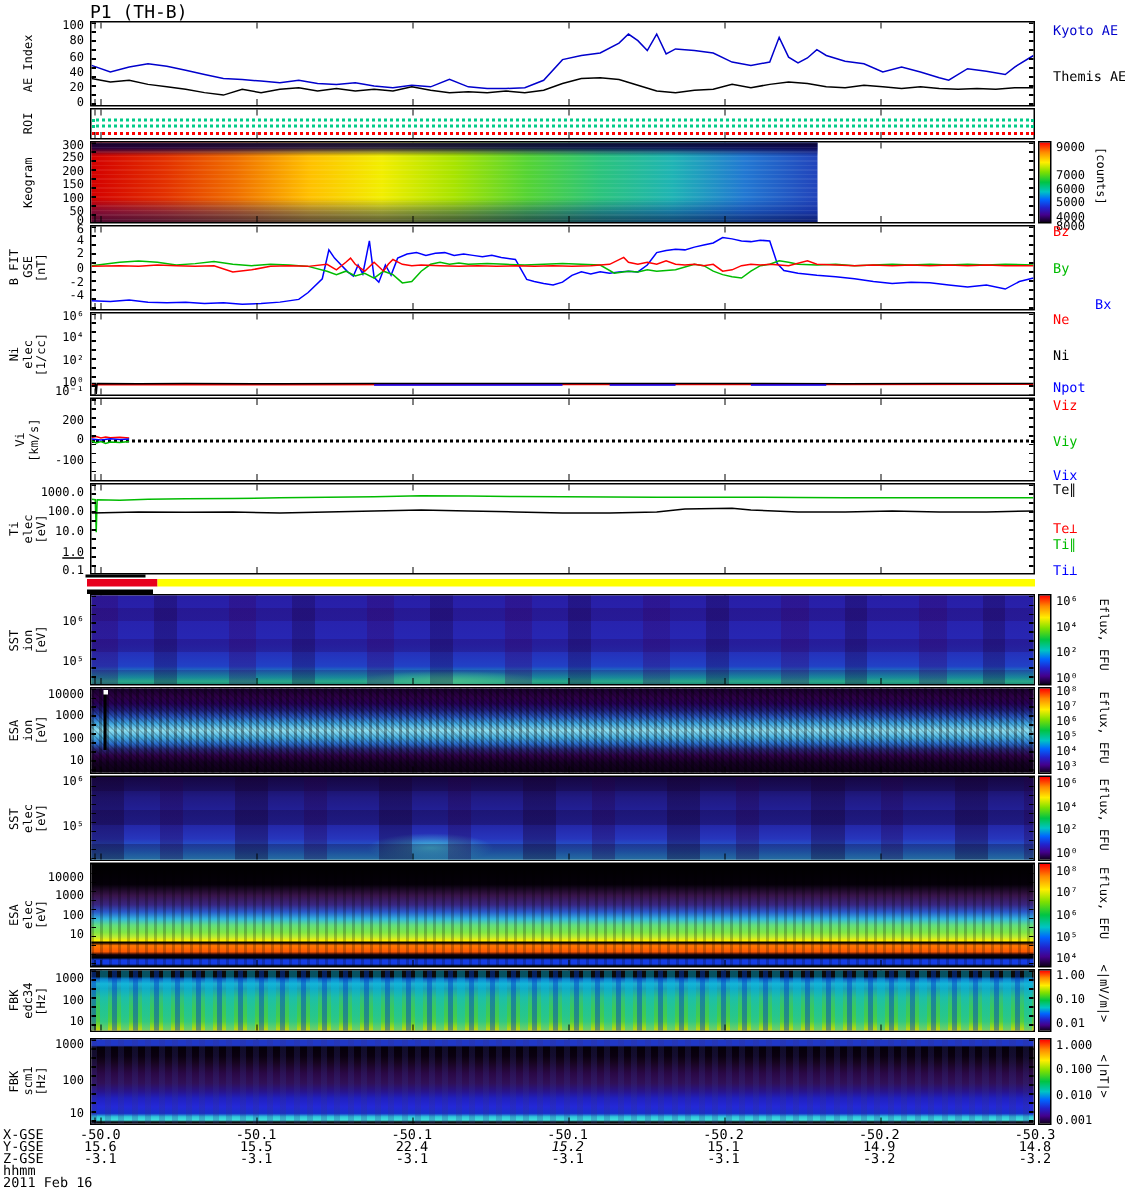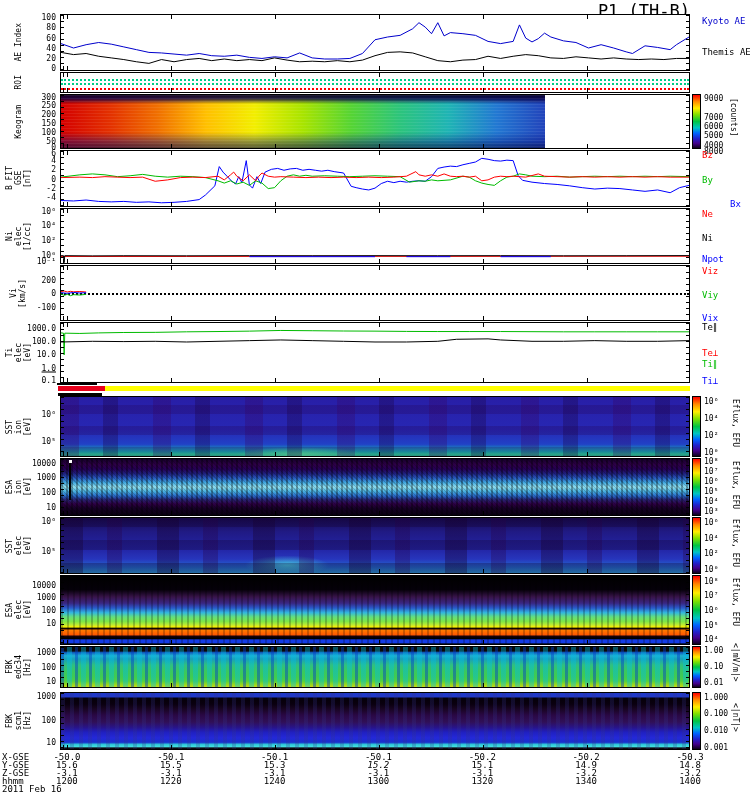--- a/index.html
+++ b/index.html
@@ -1,18 +1,18 @@
 <!DOCTYPE html>
 <html><head>
 <meta charset="utf-8">
 <style>
   html,body{margin:0;padding:0;background:#fff;}
   .page{position:relative;width:750px;height:800px;background:#fff;overflow:hidden;
         font-family:"DejaVu Sans Mono","DejaVu Sans",monospace;color:#000;}
-  .title{position:absolute;left:60px;top:1px;width:630px;text-align:right;font-size:17px;}
+  .title{position:absolute;left:60px;top:1px;width:630px;text-align:left;font-size:12px;}
   .panel{position:absolute;left:60px;width:630px;border:1px solid #000;box-sizing:border-box;background:#fff;}
   .panel::before,.panel::after{content:"";position:absolute;left:0;right:0;height:4px;
         background:repeating-linear-gradient(90deg,#000 0 1px,transparent 1px 104px);background-position:6px 0;}
   .panel::before{top:0;}
   .panel::after{bottom:0;}
   .ycomb{position:absolute;top:0;bottom:0;width:3px;left:0;
         background:repeating-linear-gradient(180deg,#000 0 1px,transparent 1px 6px);}
   .ycomb.r{left:auto;right:0;}
   .yticks{position:absolute;left:-42px;top:0;bottom:0;width:40px;}
   .yticks .tick{position:absolute;right:3px;transform:translateY(-50%);font-size:8px;white-space:nowrap;}
@@ -420,47 +420,38 @@
           <span style="left: 67.0333%;">-50.2</span>
           <span style="left: 83.5167%;">-50.2</span>
           <span style="left: 100%;">-50.3</span>
         </div>
       </div>
       <div class="xrow" style="top: 760px;">
         <span class="rowlab">Y-GSE</span>
         <div class="vals">
           <span style="left: 1.1%;">15.6</span>
           <span style="left: 17.5833%;">15.5</span>
-          <span style="left: 34.0667%;">15.3</span>
+          <span style="left: 34.0667%;">22.4</span>
           <span style="left: 50.55%; font-style: italic;">15.2</span>
           <span style="left: 67.0333%;">15.1</span>
           <span style="left: 83.5167%;">14.9</span>
           <span style="left: 100%;">14.8</span>
         </div>
       </div>
       <div class="xrow" style="top: 768px;">
         <span class="rowlab">Z-GSE</span>
         <div class="vals">
           <span style="left: 1.1%;">-3.1</span>
           <span style="left: 17.5833%;">-3.1</span>
           <span style="left: 34.0667%;">-3.1</span>
           <span style="left: 50.55%;">-3.1</span>
           <span style="left: 67.0333%;">-3.1</span>
           <span style="left: 83.5167%;">-3.2</span>
           <span style="left: 100%;">-3.2</span>
         </div>
       </div>
       <div class="xrow" style="top: 776px;">
         <span class="rowlab">hhmm</span>
-        <div class="vals">
-          <span style="left: 1.1%;">1200</span>
-          <span style="left: 17.5833%;">1220</span>
-          <span style="left: 34.0667%;">1240</span>
-          <span style="left: 50.55%;">1300</span>
-          <span style="left: 67.0333%;">1320</span>
-          <span style="left: 83.5167%;">1340</span>
-          <span style="left: 100%;">1400</span>
-        </div>
       </div>
     </div>
   <div class="datelab">2011 Feb 16</div>
 
 </div>
 
 </body></html>

